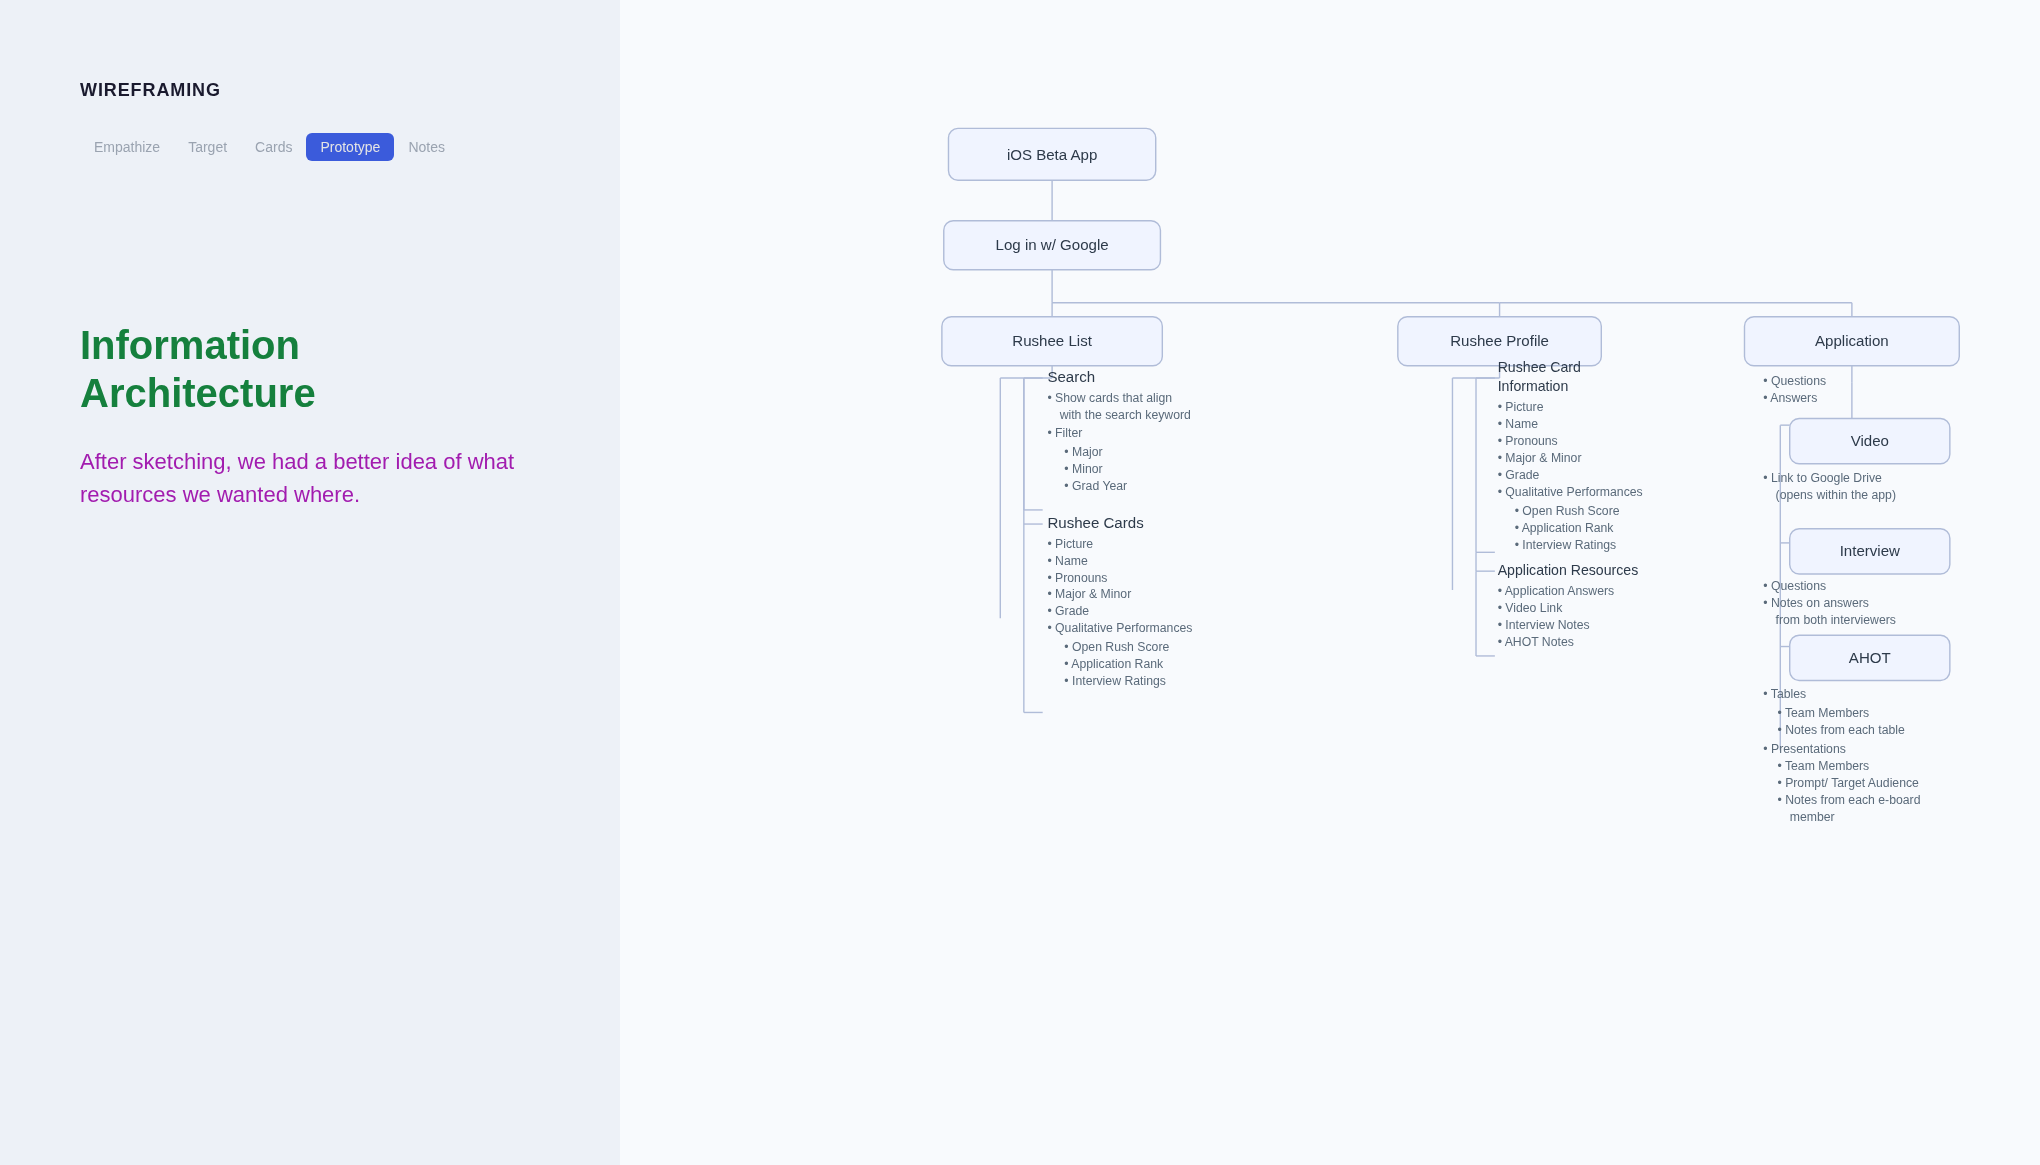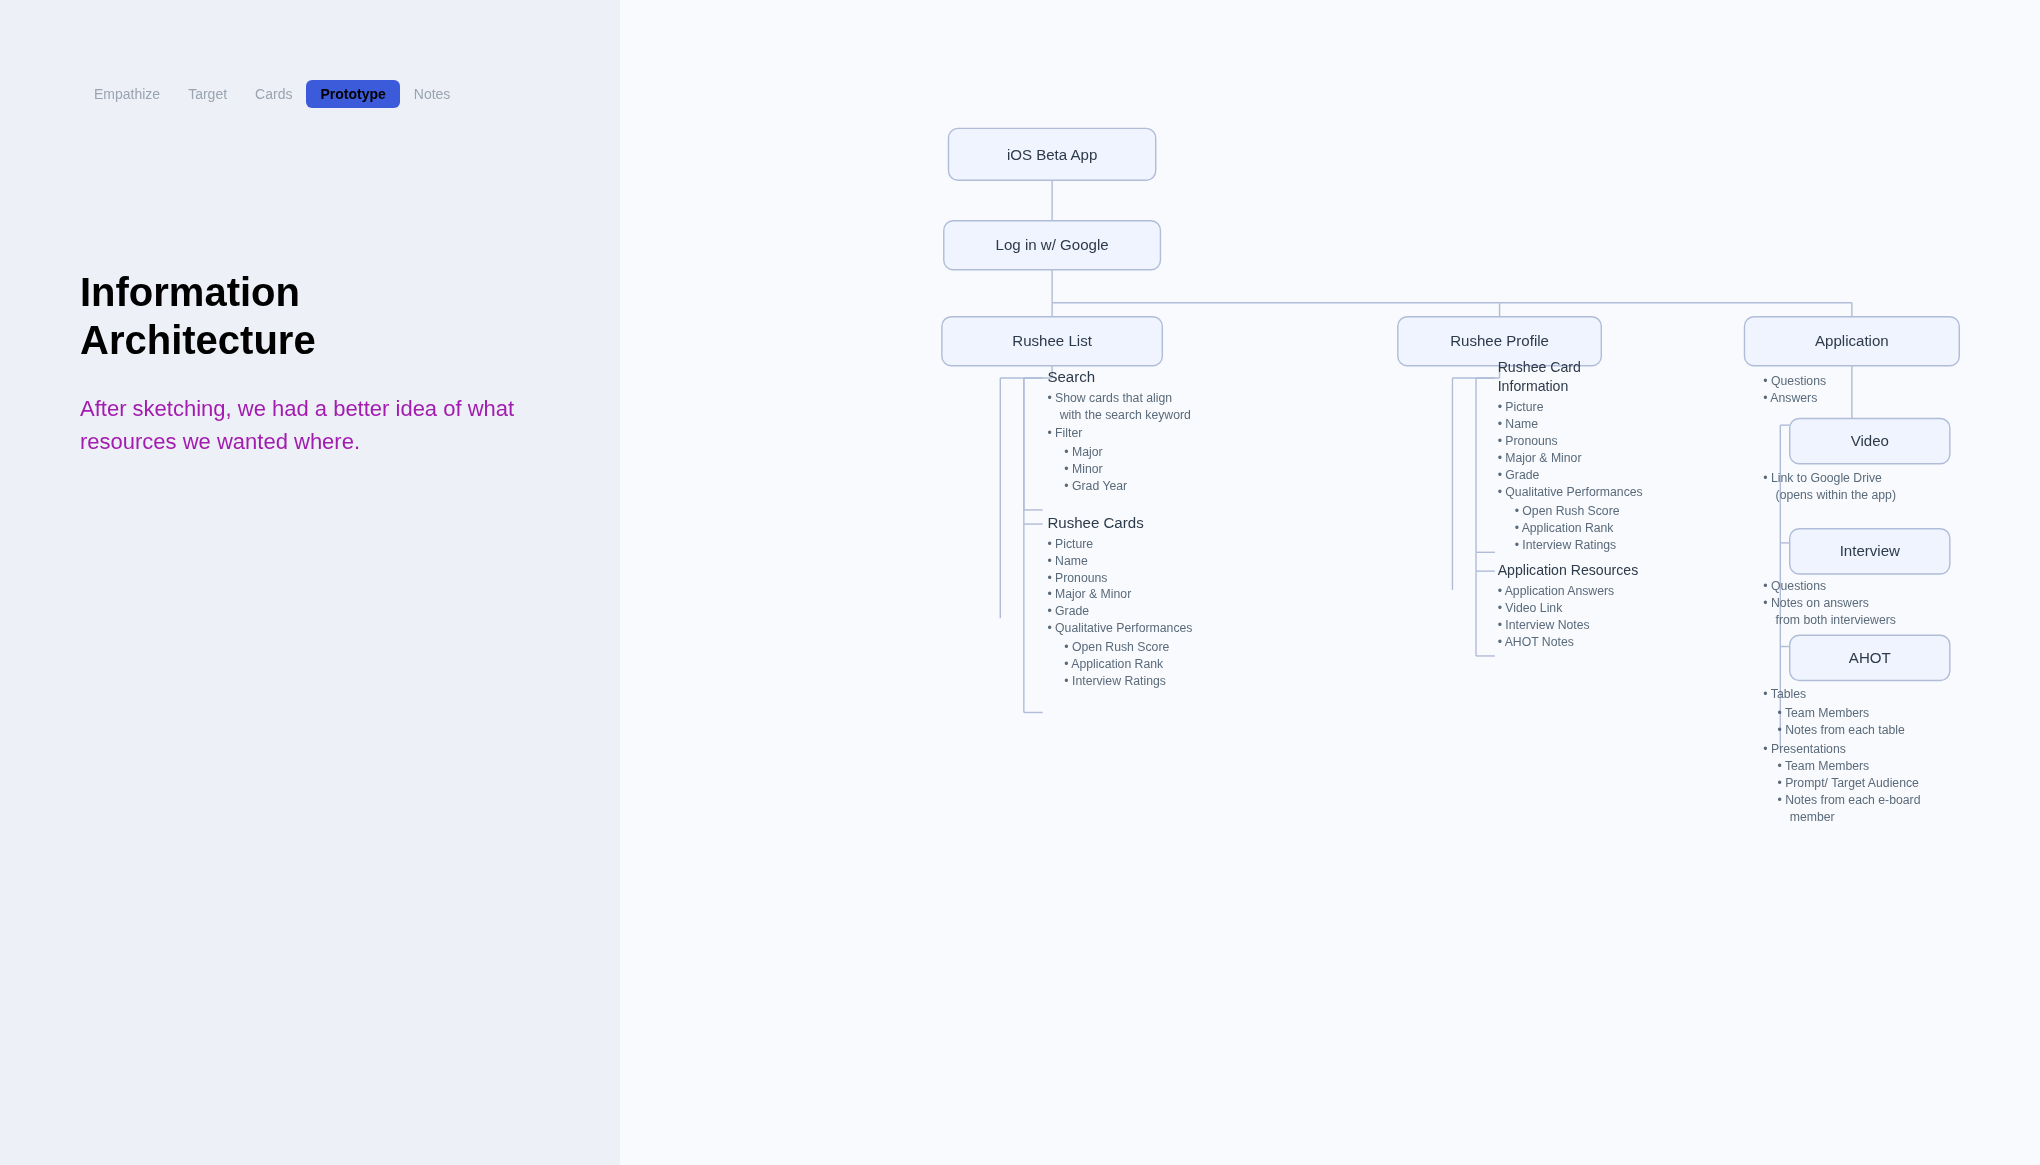--- a/index.html
+++ b/index.html
@@ -39,28 +39,28 @@
       border-radius: 6px;
       font-size: 14px;
       cursor: pointer;
       color: #9aa3b0;
       background: transparent;
       border: none;
     }
 
     .nav-tab.active {
       background: #3b5bdb;
-      color: #000000;
-      font-weight: 700;
+      color: #e5e5e5;
+      font-weight: 400;
     }
 
     .page-title {
       font-size: 40px;
       font-weight: 800;
-      color: #000000;
+      color: #15803d;
       line-height: 1.2;
       margin-bottom: 28px;
     }
 
     .page-desc {
       font-size: 22px;
       color: #a21caf;
       line-height: 1.5;
       font-weight: 400;
     }
@@ -106,20 +106,21 @@
     .line {
       stroke: #b0bcd8;
       stroke-width: 1.5;
       fill: none;
     }
   </style>
 </head>
 <body>
 
 <div class="left-panel">
+  <div class="logo">WIREFRAMING</div>
   <nav class="nav-tabs">
     <button class="nav-tab">Empathize</button>
     <button class="nav-tab">Target</button>
     <button class="nav-tab">Cards</button>
     <button class="nav-tab active">Prototype</button>
     <button class="nav-tab">Notes</button>
   </nav>
   <h1 class="page-title">Information Architecture</h1>
   <p class="page-desc">After sketching, we had a better idea of what resources we wanted where.</p>
 </div>

